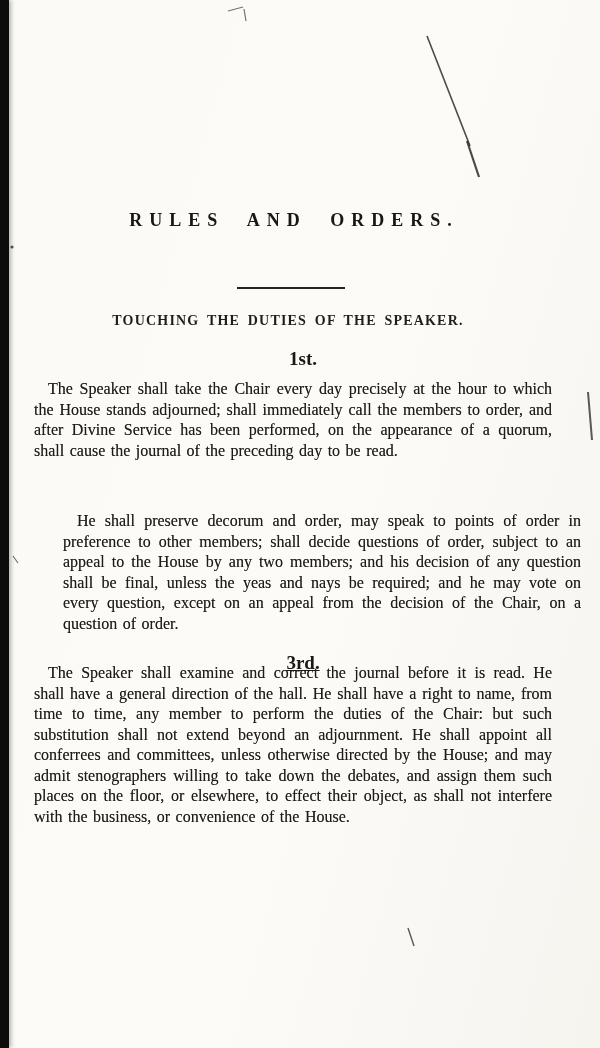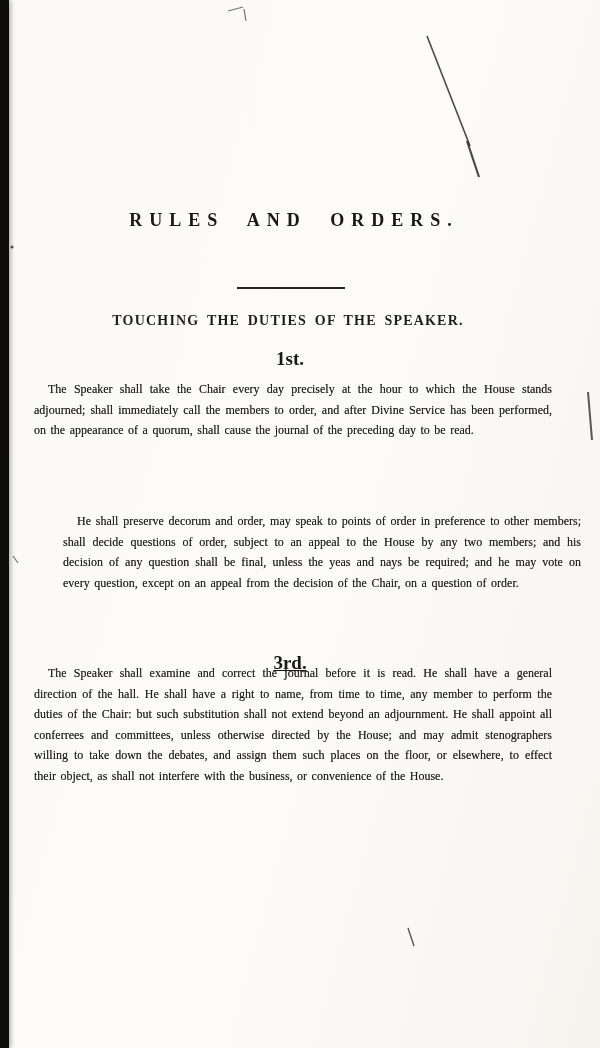--- a/index.html
+++ b/index.html
@@ -37,31 +37,31 @@
     position:absolute;top:287px;left:237px;width:108px;height:2px;
     background:#26241f;
   }
   .subtitle{
     position:absolute;top:313px;left:28px;width:520px;margin:0;
     text-align:center;
     font-size:14px;font-weight:bold;letter-spacing:1.2px;word-spacing:3px;
     color:#201e1b;
   }
   .sec{
-    position:absolute;left:30px;width:520px;margin:0;
+    position:absolute;left:43px;width:520px;margin:0;
     text-align:center;
     font-size:19px;font-weight:bold;
     color:#191813;
   }
   .sec1{top:348px;}
   .sec2{top:484px;}
   .sec3{top:652px;text-decoration:underline;}
   .body{
     position:absolute;left:34px;width:518px;margin:0;
-    font-size:12px;line-height:20.5px;
+    font-size:16px;line-height:20.5px;
     text-align:justify;text-indent:14px;
     word-spacing:1.5px;
     color:#1d1c19;
     text-shadow:0 0 0.5px rgba(25,24,20,.55);
   }
   .p1{top:379px;}
   .p2{top:511px;margin-left:29px;}
   .p3{top:663px;}
 </style>
 </head>

